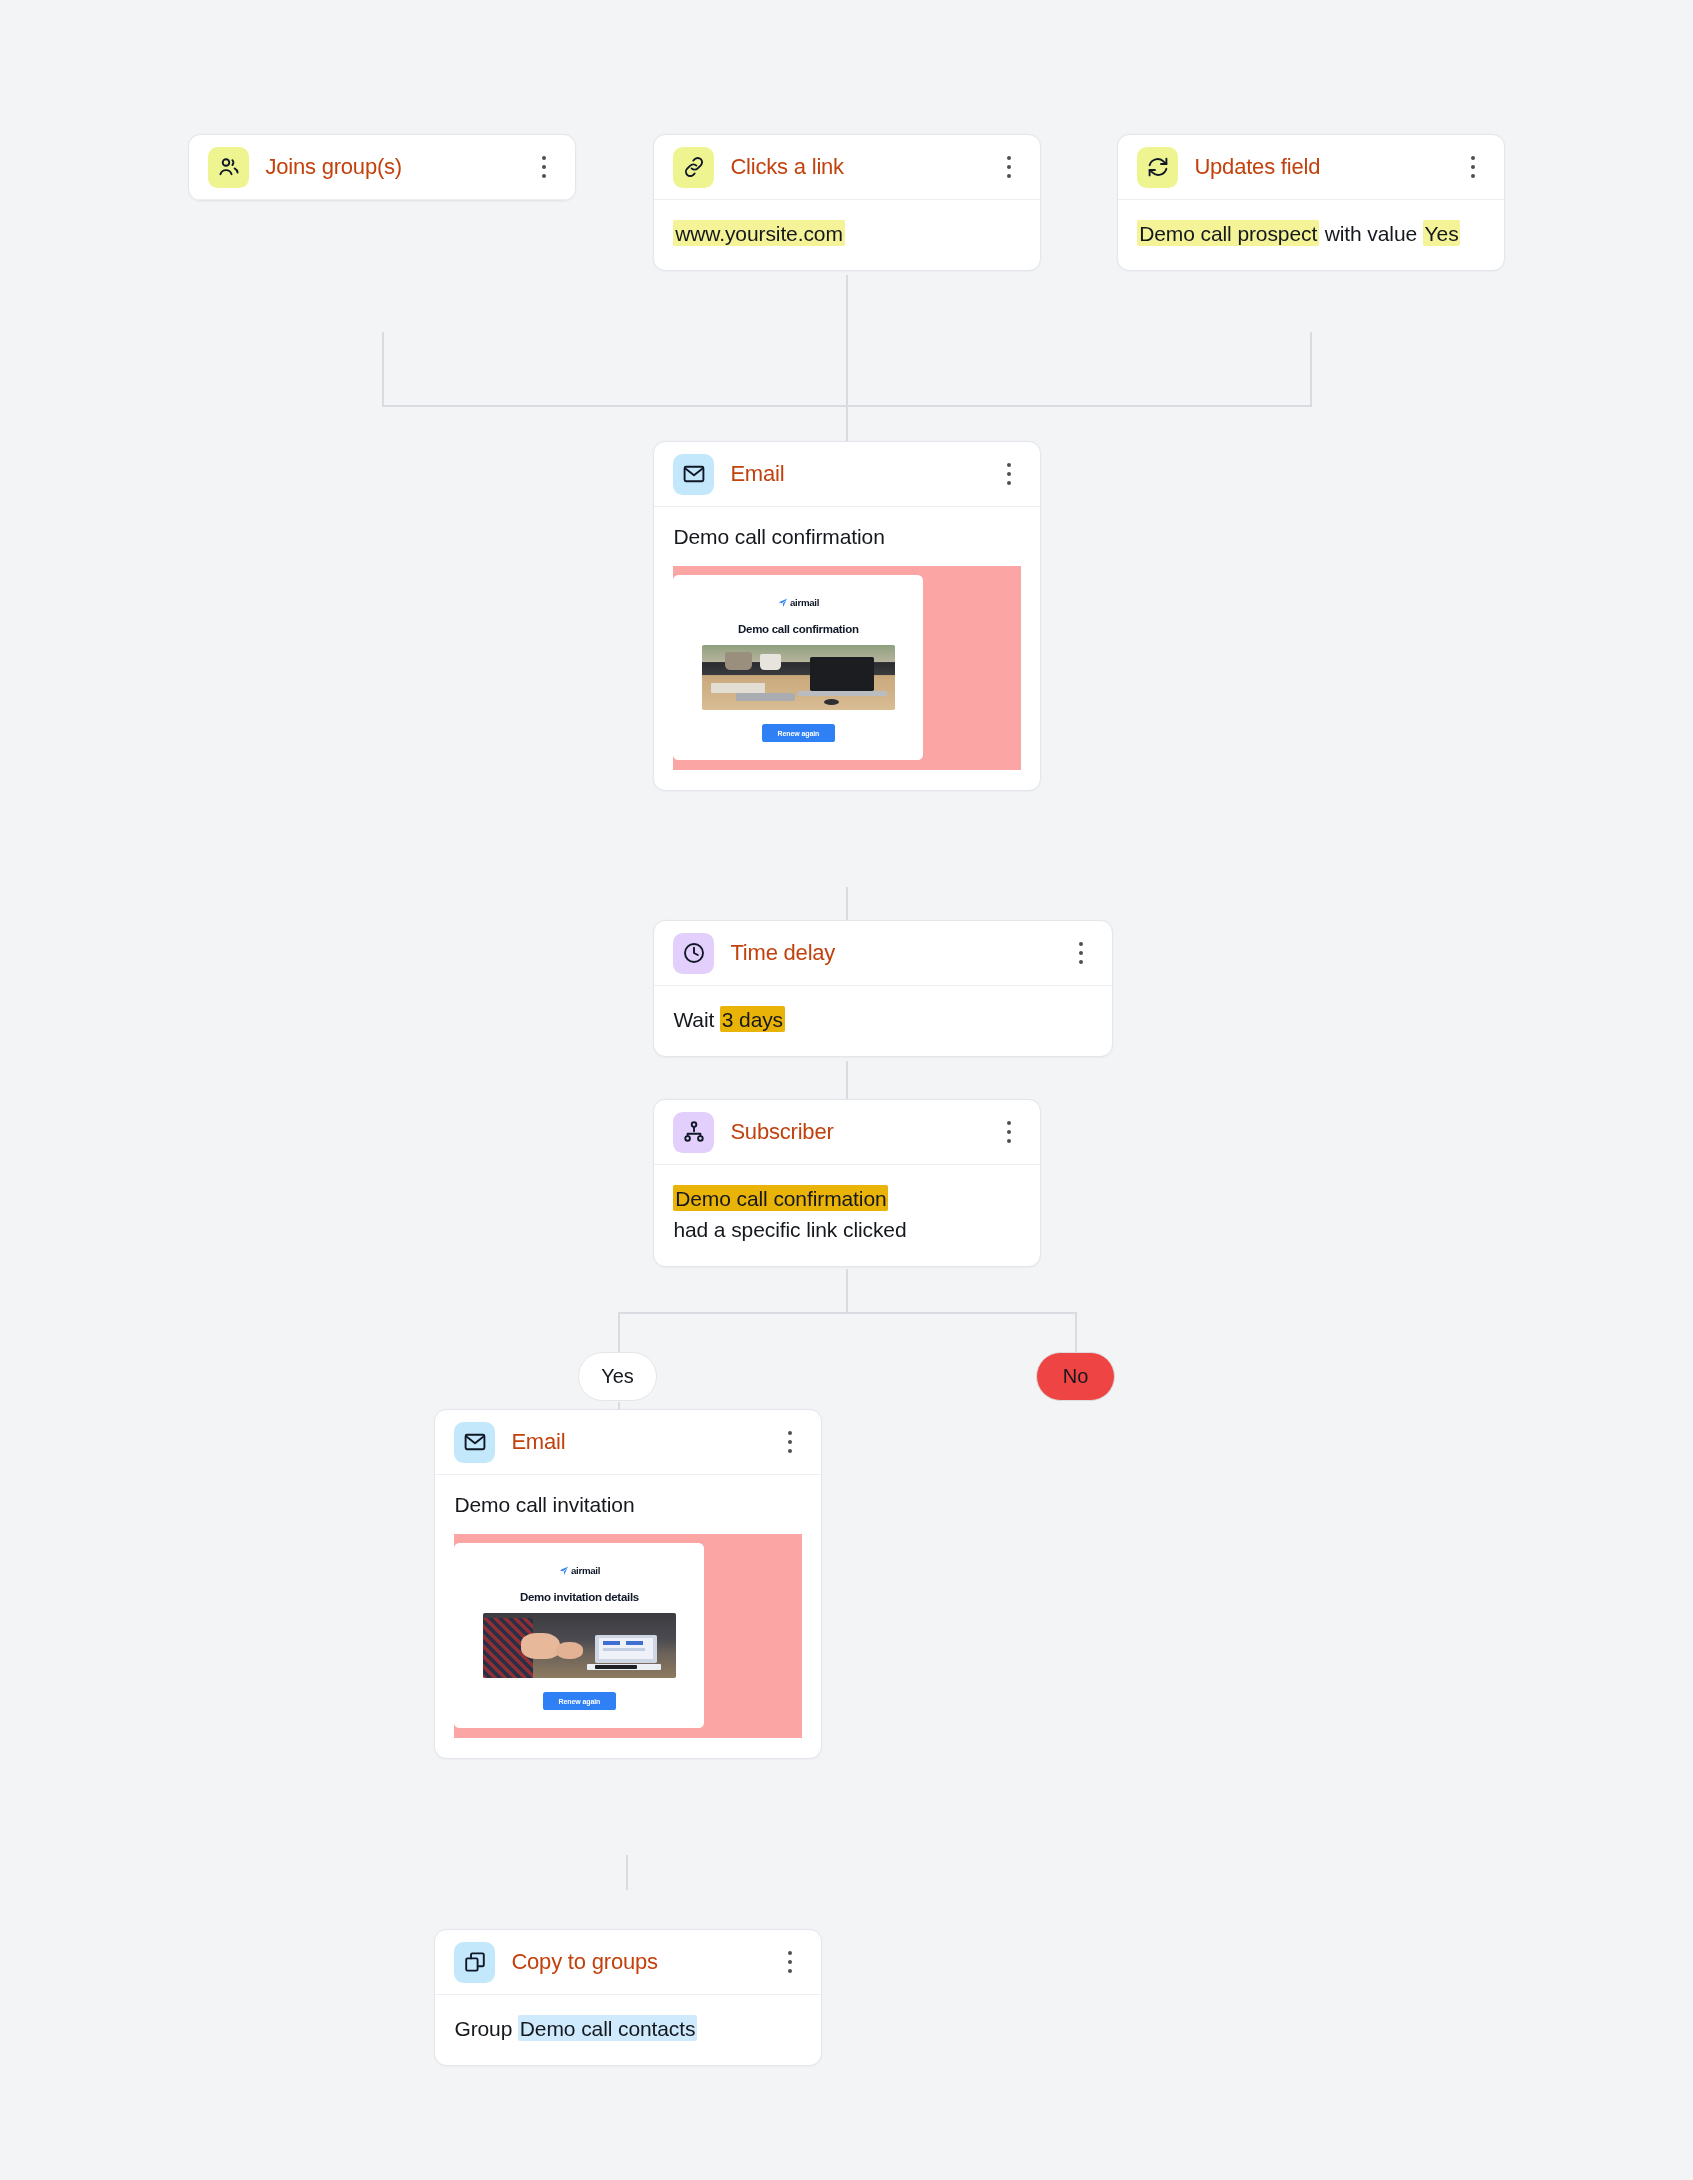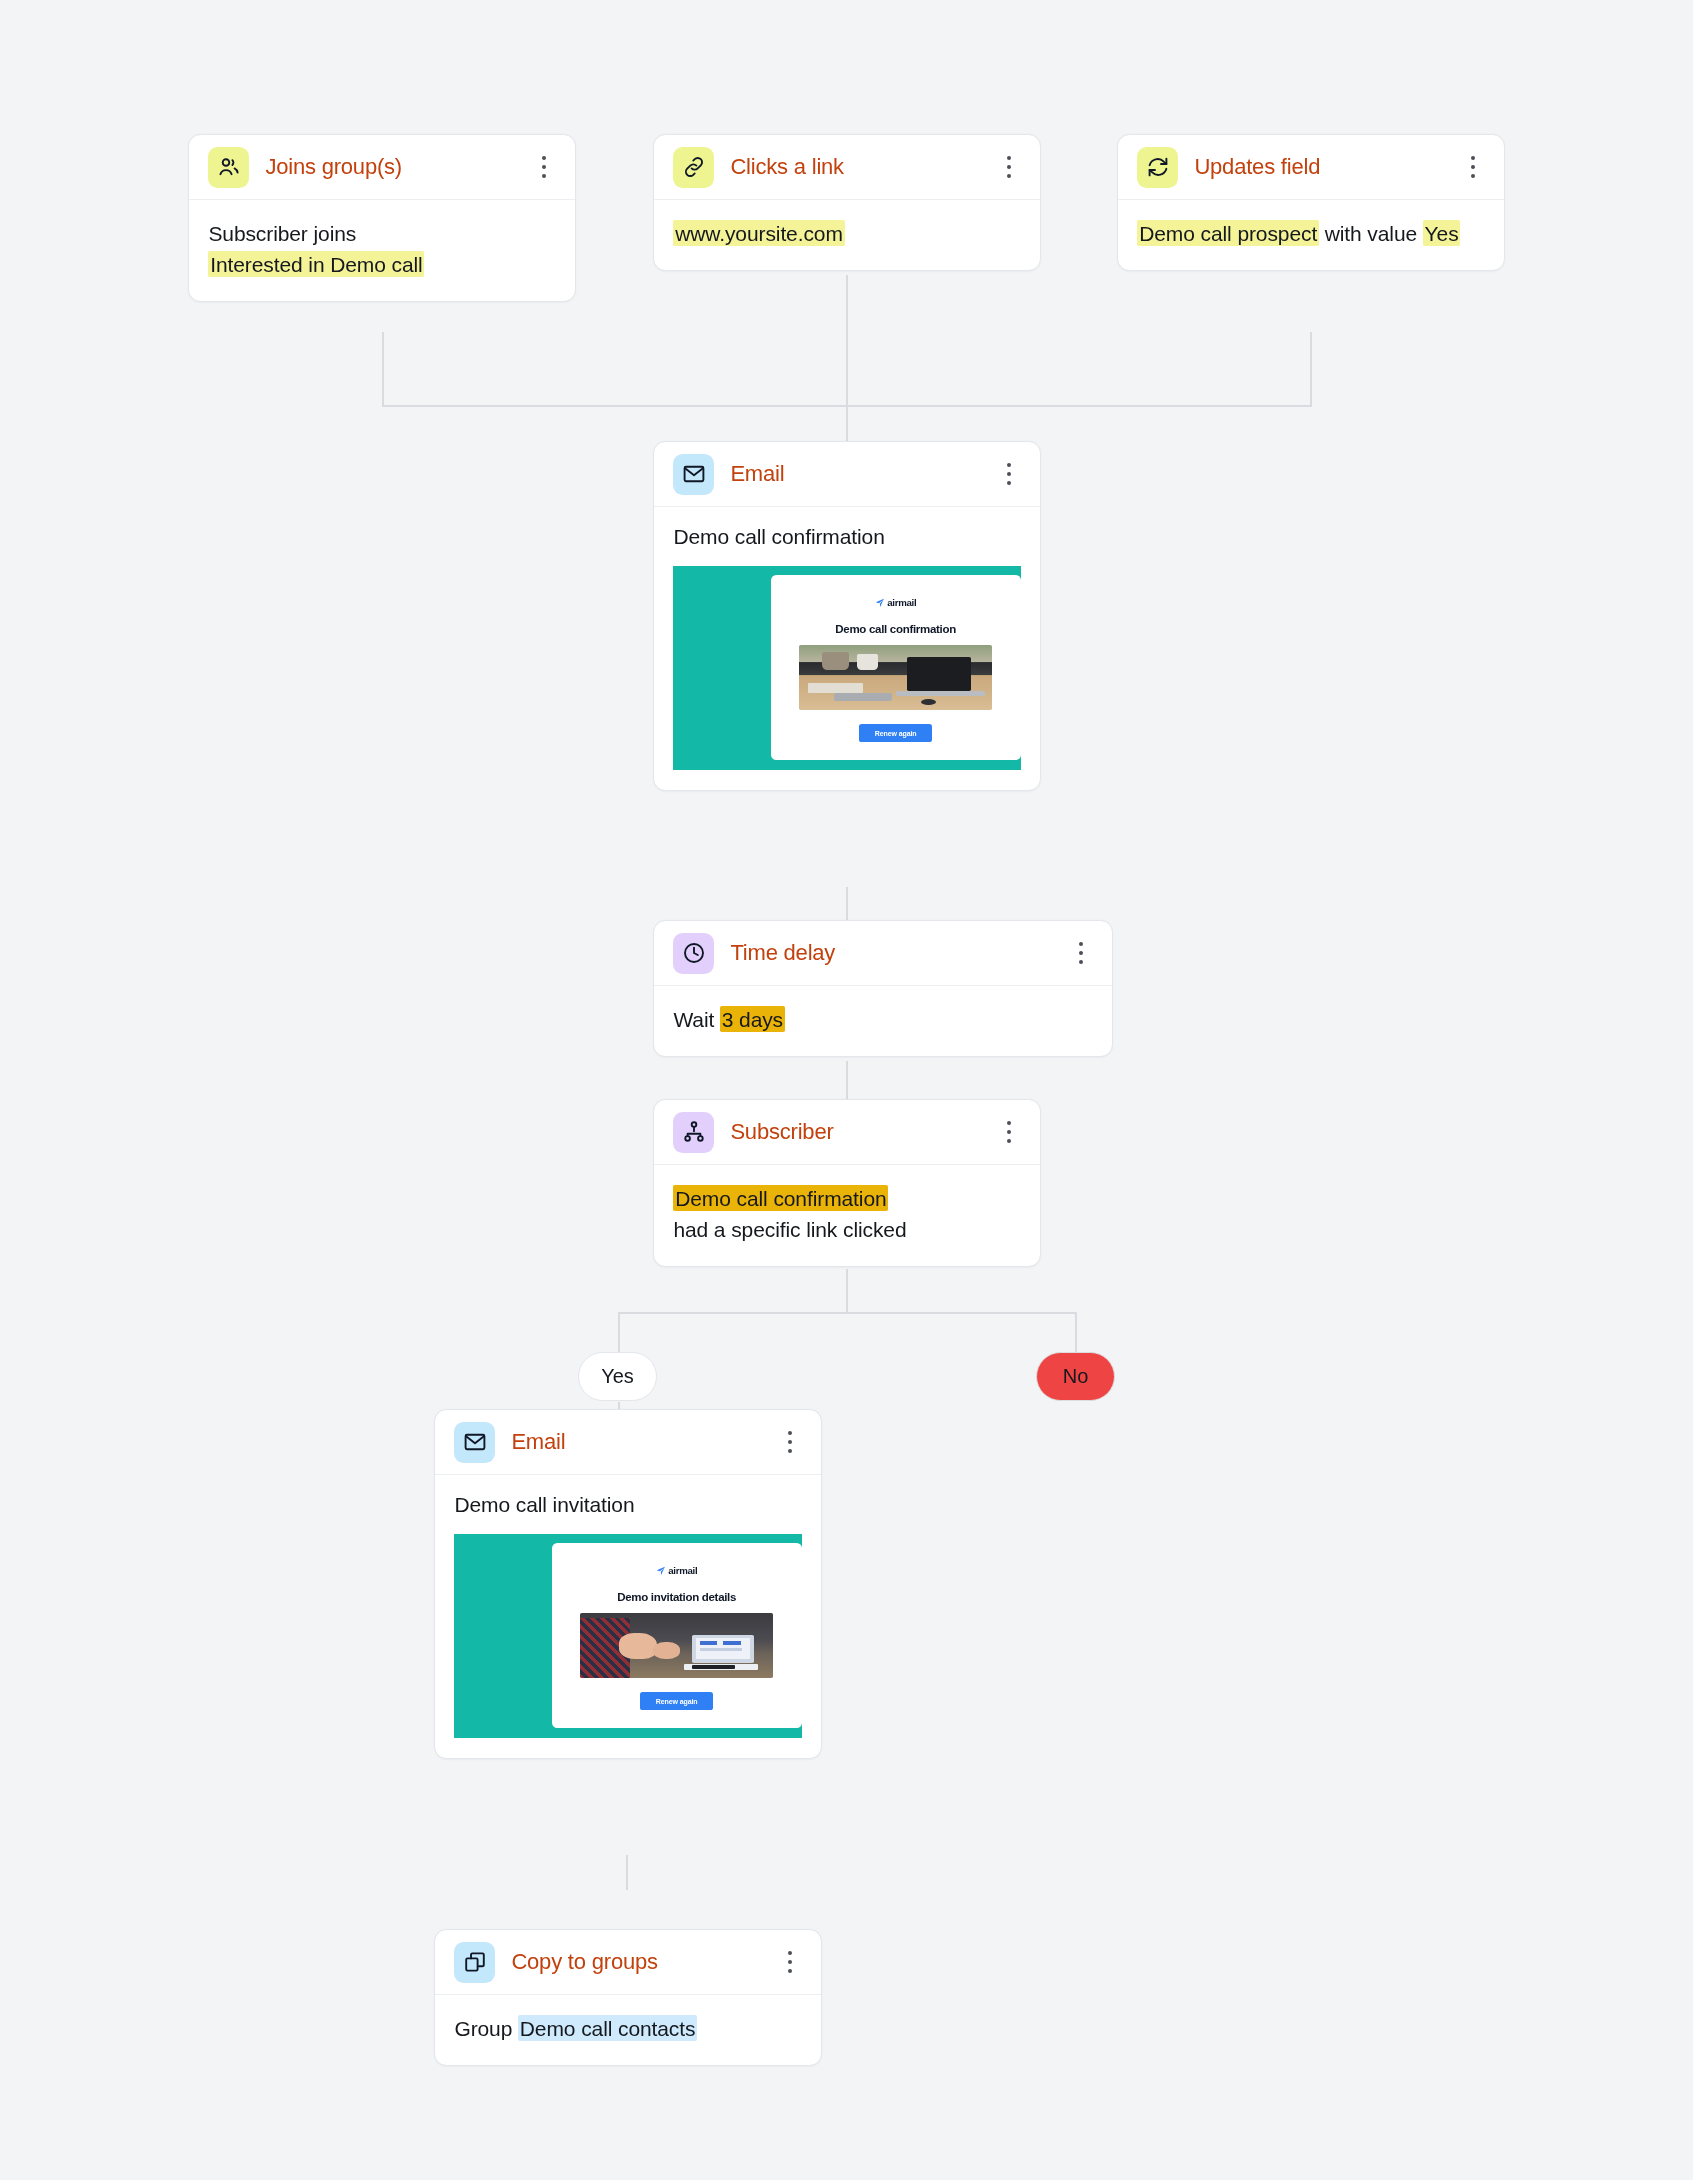--- a/index.html
+++ b/index.html
@@ -98,24 +98,24 @@
 
   
   .email-subject {
     font-size: 21px;
     color: #15181d;
     letter-spacing: -0.1px;
     padding: 17.6px 19.4px 3.5px 19.4px;
   }
   .preview-outer {
     margin: 14px 19.4px 19.4px 19.4px;
-    background: #14b8a6;
+    background: #fca5a5;
     padding: 8.8px 0 10.6px 0;
     display: flex;
-    justify-content: flex-end;
+    justify-content: flex-start;
   }
   .preview-inner {
     background: #ffffff;
     border-radius: 5.3px;
     width: 72%;
     padding: 19.4px 12.4px 17.6px 12.4px;
     box-sizing: border-box;
     text-align: center;
   }
   .brand {
@@ -206,24 +206,20 @@
           <path d="M15.4 5.2a3.4 3.4 0 0 1 0 4.8"></path>
           <path d="M17.6 13.4a5.9 5.9 0 0 1 3 4.2"></path>
         </svg>
       </span>
       <span class="card-title">Joins group(s)</span>
       <span class="kebab">
           <i></i>
           <i></i>
           <i></i>
         </span>
-    </div>
-    <div class="card-body">
-      <span class="line">Subscriber joins</span>
-      <span class="line"><span class="hl-yellow">Interested in Demo call</span></span>
     </div>
   </div>
 
   <div class="card" style="left:1117px; top:134px; width:388px;">
     <div class="card-head">
       <span class="badge" style="background:#eef490;">
         <svg width="24" height="24" viewBox="0 0 24 24" fill="none" stroke="#101828" stroke-width="1.9" stroke-linecap="round" stroke-linejoin="round">
           <path d="M3.6 10.2a8.4 8.4 0 0 1 14.1-3.6l2.7 2.4"></path>
           <path d="M20.4 13.8a8.4 8.4 0 0 1-14.1 3.6L3.6 15"></path>
           <polyline points="20.4 3.6 20.4 9 15 9"></polyline>

